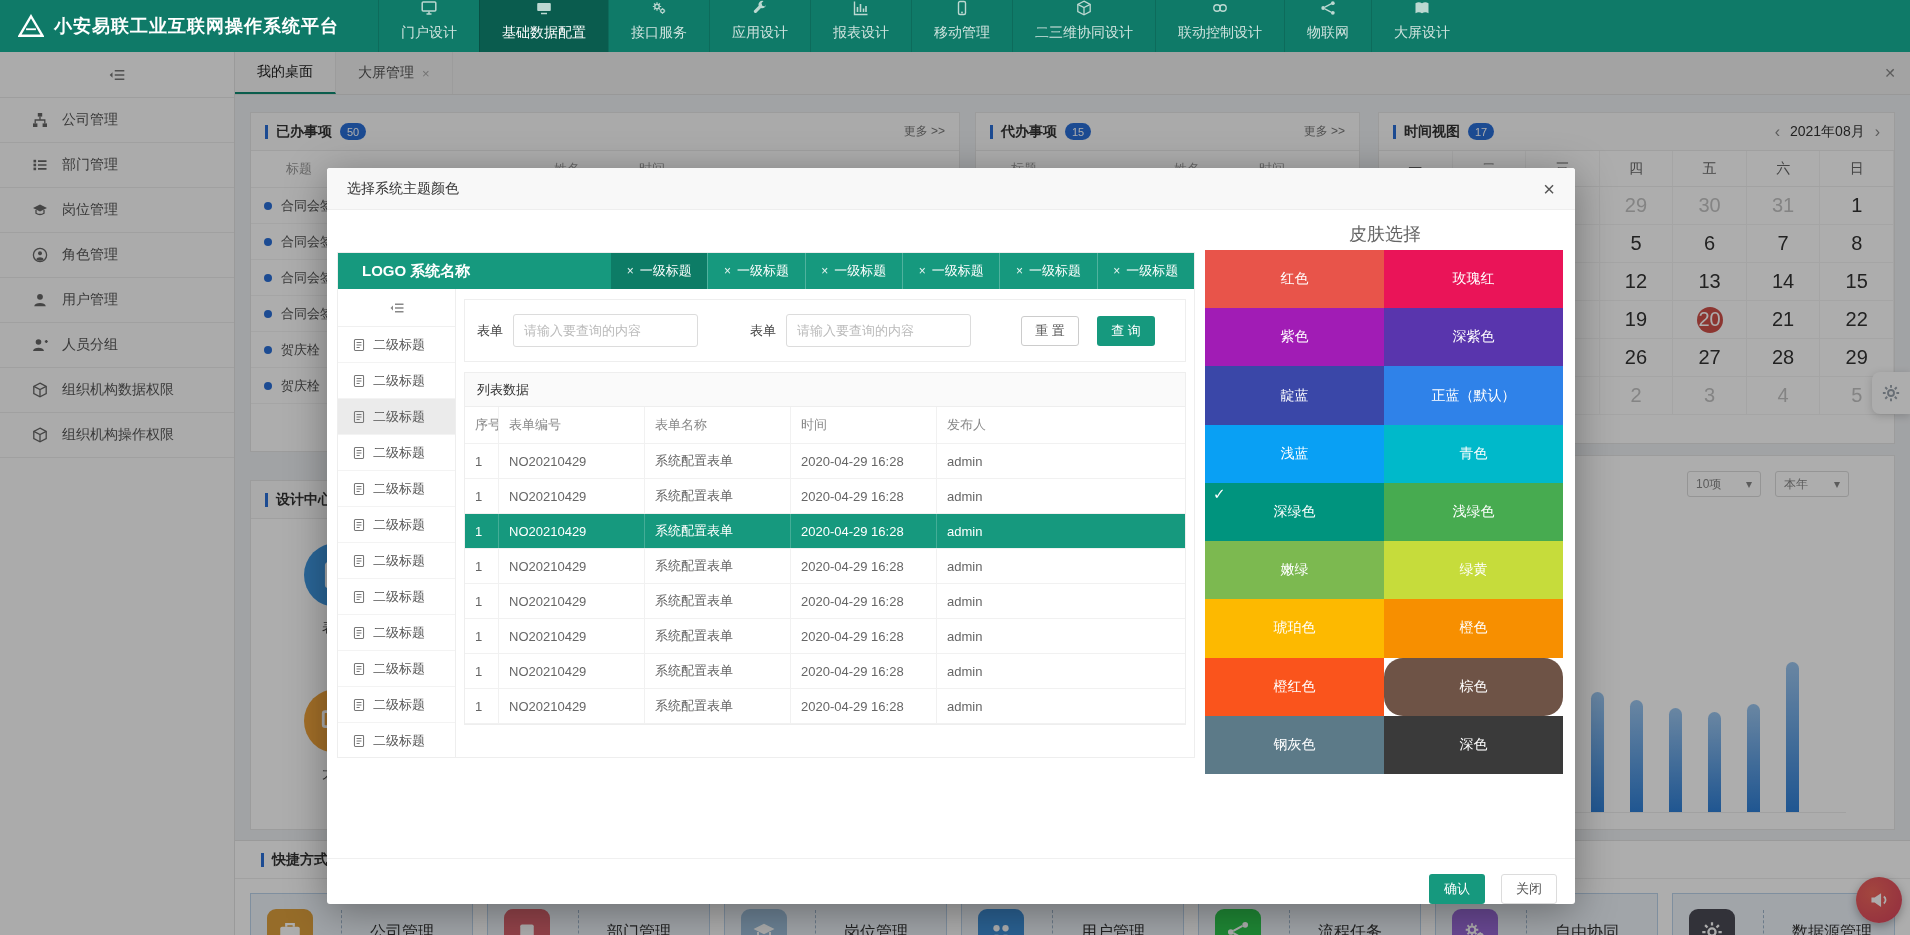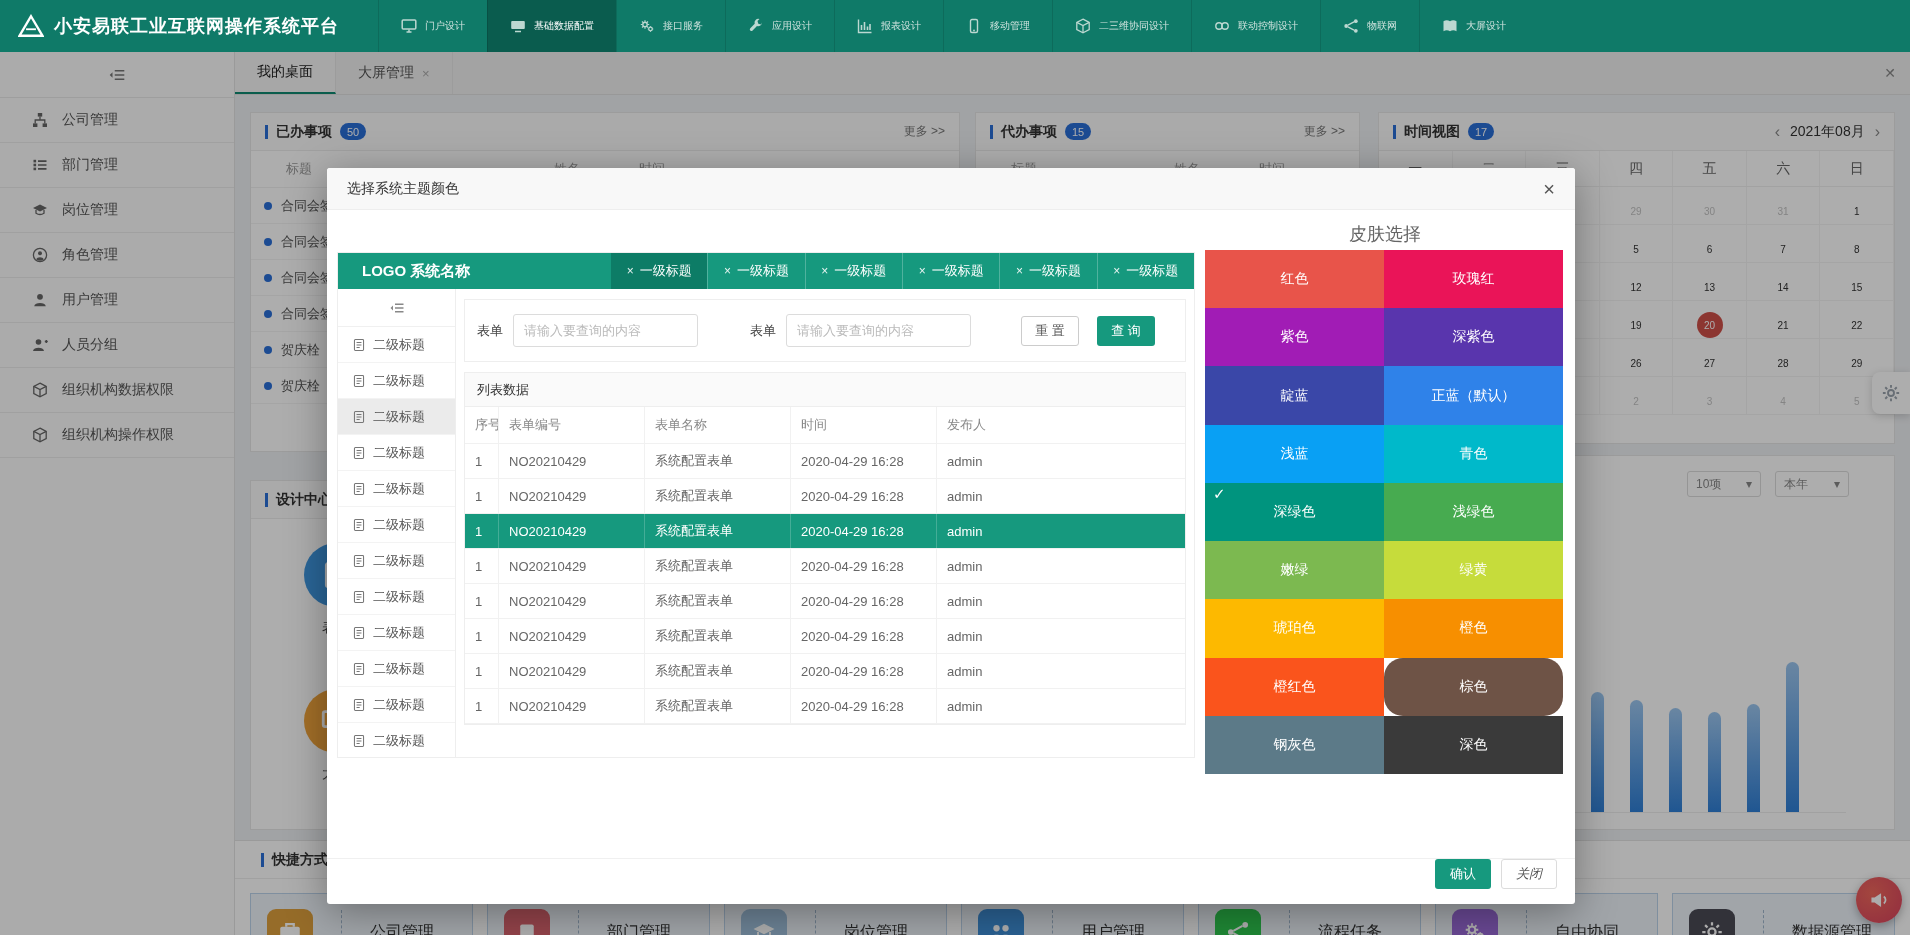--- a/index.html
+++ b/index.html
@@ -9,22 +9,22 @@
   .icon { display:inline-flex; align-items:center; justify-content:center; }
   .icon svg { width:100%; height:100%; }
 
   
   .navbar { position:absolute; left:0; top:0; width:1910px; height:52px; background:#0f7a68;
     display:flex; align-items:stretch; z-index:50; color:#fff;gap:13px; }
   .nav-logo { display:flex; align-items:center; padding:0 26px 0 18px; }
   .nav-logo .icon { width:26px; height:24px; color:#fff; margin-right:10px; }
   .nav-logo-title { font-size:18px; font-weight:bold; letter-spacing:1px; }
   .nav-menu { display:flex; align-items:stretch; flex:1; }
-  .nav-item { display:flex; align-items:center; gap:8px; padding:0 22px; font-size:10px;
-    color:#cfe3de; cursor:pointer; border-left:1px solid rgba(0,0,0,0.12); }
+  .nav-item { display:flex; align-items:center; gap:8px; padding:0 22px; font-size:14px;
+    color:#cfe3de; cursor:pointer; border-left:1px solid rgba(0,0,0,0.12);flex-direction:column; }
   .nav-item .icon { width:16px; height:16px; color:#bcd8d1; }
   .nav-item.active { background:#0a5c4e; color:#fff; }
   .nav-user { display:flex; align-items:center; gap:10px; padding:0 20px; font-size:14px; }
   .nav-avatar { width:34px; height:34px; border-radius:50%; background:#e7ecf2; color:#8a93a6;
     display:flex; align-items:center; justify-content:center; overflow:hidden; }
   .nav-avatar .icon { width:22px; height:22px; margin-top:6px; }
 
   
   .sidebar { position:absolute; left:0; top:52px; width:235px; height:883px; background:#fdfdfd;
     border-right:1px solid #e4e4e4; z-index:1; }
@@ -68,22 +68,22 @@
   .panel-todo { left:975px; top:112px; width:385px; height:340px; }
 
   
   .panel-time { left:1378px; top:112px; width:517px; height:332px; }
   .cal-nav { margin-left:auto; display:flex; align-items:center; gap:10px; font-size:14px; color:#333; }
   .cal-nav .chev { color:#888; cursor:pointer; font-size:16px; }
   .cal-weekdays, .cal-grid { display:grid; grid-template-columns:repeat(7,1fr); }
   .cal-weekdays { height:36px; border-bottom:1px solid #efefef; }
   .cal-weekdays div { display:flex; align-items:center; justify-content:center; font-size:14px; color:#666;
     border-right:1px solid #f3f3f3; }
-  .cal-cell { height:38px; display:flex; align-items:flex-end; justify-content:center;
-    border-right:1px solid #f3f3f3; border-bottom:1px solid #f3f3f3; font-size:10px; color:#333; cursor:pointer; }
+  .cal-cell { height:38px; display:flex; align-items:center; justify-content:center;
+    border-right:1px solid #f3f3f3; border-bottom:1px solid #f3f3f3; font-size:20px; color:#333; cursor:pointer; }
   .cal-cell.muted { color:#c3c3c3; }
   .dnum { width:26px; height:26px; display:flex; align-items:center; justify-content:center; border-radius:50%; }
   .dnum.today { background:#cf5049; color:#fff; }
 
   
   .panel-design { left:250px; top:480px; width:710px; height:350px; }
   .design-item { position:absolute; left:42px; display:flex; flex-direction:column; align-items:center; width:86px; }
   .design-icon { width:64px; height:64px; border-radius:50%; color:#fff; display:flex;
     align-items:center; justify-content:center; }
   .design-icon .icon { width:30px; height:30px; }
@@ -181,25 +181,25 @@
   .pv-tr.selected { background:#16997e; color:#fff; }
   .pv-tr.selected > div { border-right-color:rgba(255,255,255,.2); }
 
   
   .swatches { position:absolute; left:878px; top:82px; width:358px; height:524px; display:grid;
     grid-template-columns:1fr 1fr; }
   .swatch { position:relative; display:flex; align-items:center; justify-content:center;
     color:#fff; font-size:14px; cursor:pointer; }
   .swatch .check { position:absolute; left:8px; top:2px; font-size:15px; font-weight:bold; }
   .m-footer { position:absolute; left:0; bottom:0; width:100%; height:46px; border-top:1px solid #f0f0f0;
-    display:flex; align-items:flex-start; justify-content:flex-end; gap:10px; padding-right:18px; }
+    display:flex; align-items:flex-end; justify-content:flex-end; gap:16px; padding-right:18px; }
   .btn-confirm { width:56px; height:30px; background:#16997e; color:#fff; border:none; border-radius:3px;
     font-size:13px; cursor:pointer; font-family:inherit; }
   .btn-cancel { width:56px; height:30px; background:#fff; color:#555; border:1px solid #dcdcdc;
-    border-radius:3px; font-size:13px; cursor:pointer; font-family:inherit;font-style:italic; }
+    border-radius:3px; font-size:13px; cursor:pointer; font-family:inherit; }
 </style>
 </head>
 <body>
 
 <div class="navbar">
   <div class="nav-logo">
     <span class="icon">
         <svg viewBox="0 0 20 18">
           <path d="M10 1.5 18.8 16.5H1.2Z" fill="none" stroke="currentColor" stroke-width="1.8"></path>
           <path d="M6.2 11.5h7.6" stroke="currentColor" stroke-width="1.4"></path>

